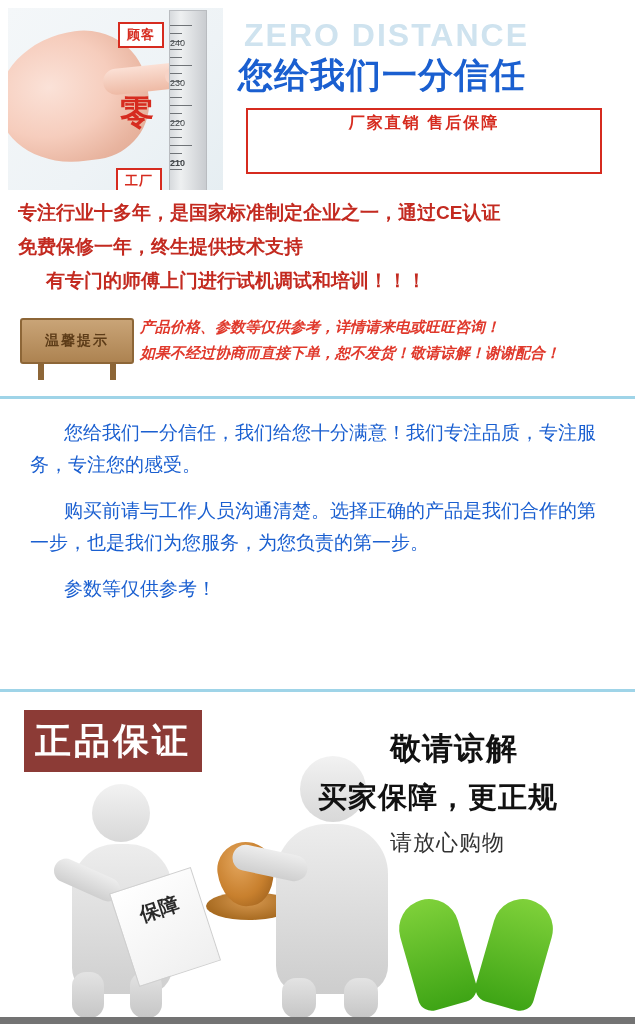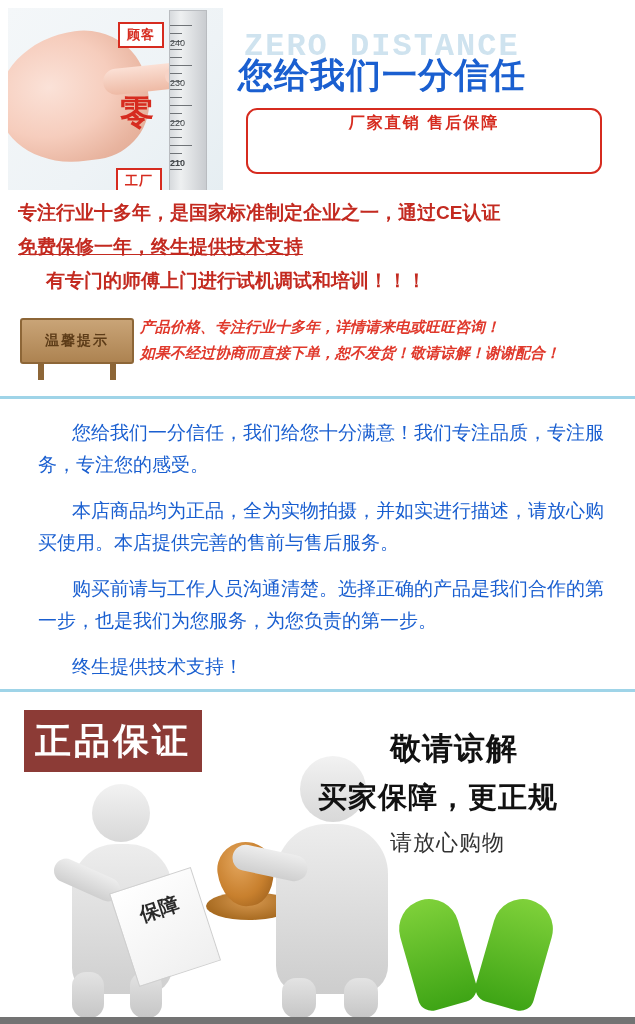--- a/index.html
+++ b/index.html
@@ -118,25 +118,25 @@
   .banner-right {
     position: absolute;
     left: 228px;
     top: 0;
     width: 400px;
     height: 196px;
   }
   .zero-distance-en {
     position: absolute;
     left: 16px;
-    top: 28px;
+    top: 17px;
     font-size: 32px;
     letter-spacing: 2px;
     color: #cfe3ef;
-    font-family: Liberation Mono, monospace;
+    font-family: Liberation Sans, sans-serif;
     font-weight: bold;
     white-space: nowrap;
   }
   .headline-cn {
     position: absolute;
     left: 10px;
     top: 52px;
     font-size: 35px;
     font-weight: bold;
     color: #1a5fd0;
@@ -144,21 +144,21 @@
     letter-spacing: 1px;
     white-space: nowrap;
   }
   .promo-box {
     position: absolute;
     left: 18px;
     top: 108px;
     width: 352px;
     height: 62px;
     border: 2px solid #d62b1f;
-    border-radius: 11px;
+    border-radius: 0;
     background: #ffffff;
   }
   .promo-top {
     position: absolute;
     left: 0;
     top: 3px;
     width: 100%;
     text-align: center;
     font-size: 16px;
     font-weight: bold;
@@ -188,21 +188,21 @@
   }
   .claim-line {
     font-size: 19px;
     color: #c32a20;
     font-weight: bold;
     margin: 0 0 8px 18px;
     white-space: nowrap;
     font-family: "Liberation Sans", sans-serif;
   }
   .claim-line.l1 { }
-  .claim-line.l2 { margin-left: 18px; text-decoration: underline; }
+  .claim-line.l2 { margin-left: 18px; }
   .claim-line.l3 { margin-left: 46px; }
 
   .tip-row {
     position: absolute;
     left: 12px;
     top: 118px;
     width: 612px;
     height: 70px;
   }
   .tip-sign {
@@ -253,21 +253,21 @@
 
   
   .promise {
     width: 635px;
     height: 290px;
     background: #ffffff;
     box-sizing: border-box;
     padding: 18px 22px 0 22px;
   }
   .promise p {
-    margin: 0 0 14px 16px;
+    margin: 0 0 14px 8px;
     font-size: 19px;
     line-height: 32px;
     color: #1a5fd0;
     font-family: "Liberation Sans", sans-serif;
     text-indent: 34px;
   }
 
   
   .guarantee {
     position: relative;
@@ -475,33 +475,32 @@
   </div>
 
   <div class="claims">
     <div class="claim-line l1">专注行业十多年，是国家标准制定企业之一，通过CE认证</div>
     <div class="claim-line l2">免费保修一年，终生提供技术支持</div>
     <div class="claim-line l3">有专门的师傅上门进行试机调试和培训！！！</div>
 
     <div class="tip-row">
       <div class="tip-sign">温馨提示</div>
       <div class="tip-text">
-        <div>产品价格、专注行业十多年，详情请来电或旺旺咨询！</div>
+        <div>产品价格、参数等仅供参考，详情请来电或旺旺咨询！</div>
         <div>如果不经过协商而直接下单，恕不发货！敬请谅解！谢谢配合！</div>
       </div>
     </div>
   </div>
 
   <div class="divider"></div>
 
   <div class="promise">
     <p>您给我们一分信任，我们给您十分满意！我们专注品质，专注服务，专注您的感受。</p>
-    <p>本店商品均为正品，全为实物拍摄，并如实进行描述，请放心购买使用。本店提供完善的售前与售后服务。</p>
     <p>购买前请与工作人员沟通清楚。选择正确的产品是我们合作的第一步，也是我们为您服务，为您负责的第一步。</p>
-    <p>终生提供技术支持！</p>
+    <p>参数等仅供参考！</p>
   </div>
 
   <div class="guarantee">
     <div class="zp-badge">正品保证</div>
 
     <div class="figure fig-a-head"></div>
     <div class="fig-a-body"></div>
     <div class="fig-a-armL"></div>
     <div class="fig-a-legL"></div>
     <div class="fig-a-legR"></div>

